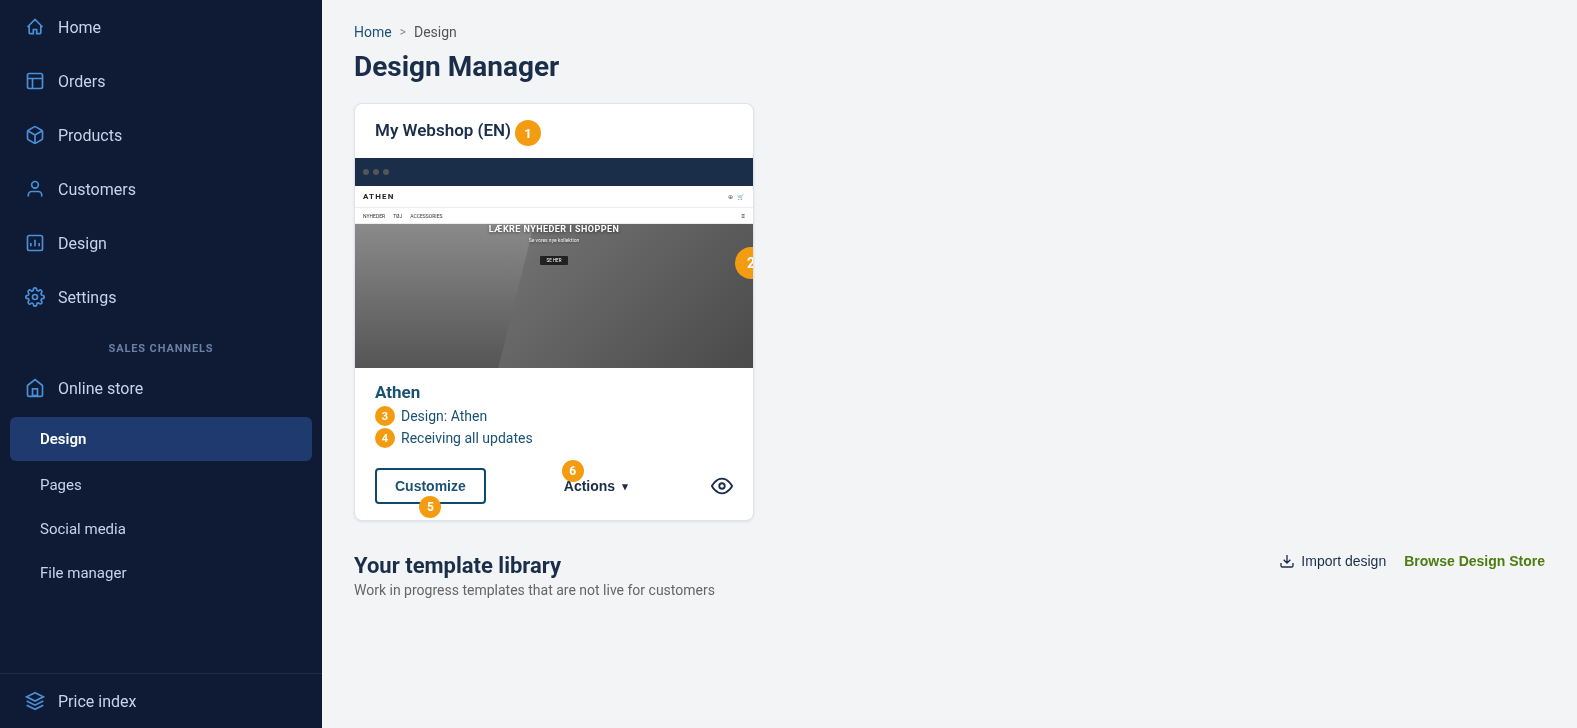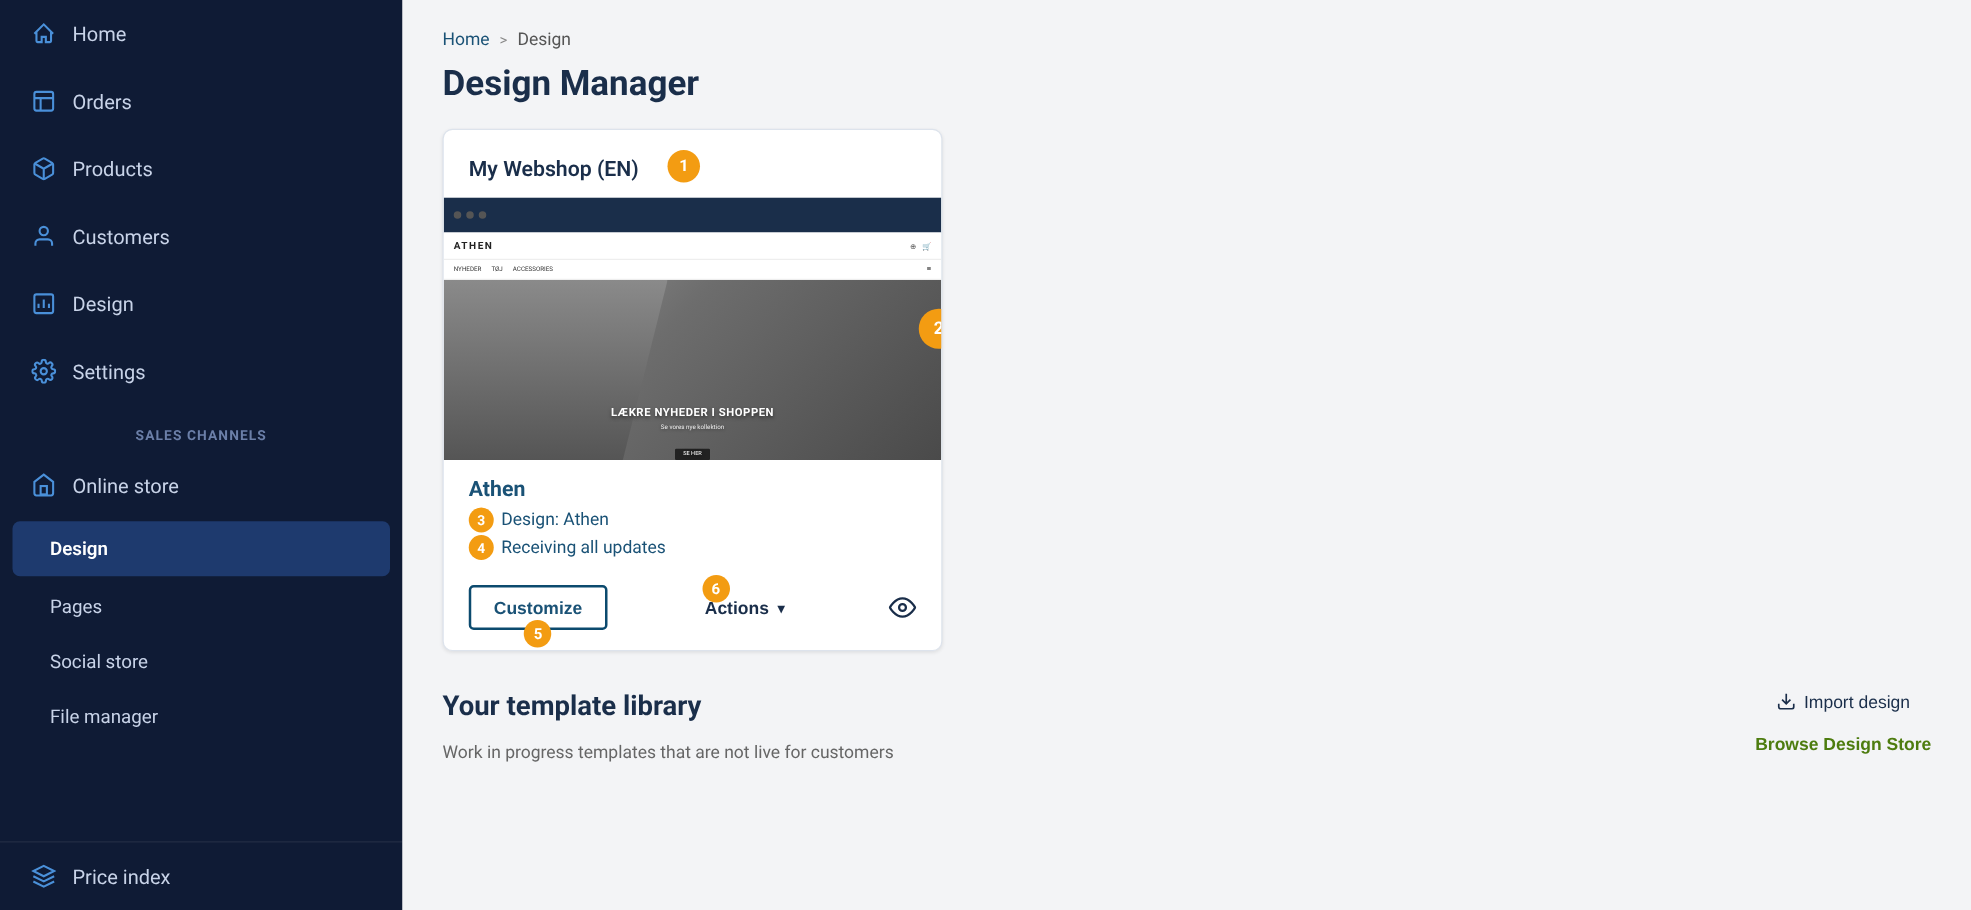--- a/index.html
+++ b/index.html
@@ -95,22 +95,22 @@
       border: 1px solid #dde3ec;
       width: 400px;
       overflow: visible;
       position: relative;
       margin-bottom: 32px;
       box-shadow: 0 1px 3px rgba(0,0,0,0.08);
     }
 
     .card-header {
       display: flex;
-      align-items: flex-end;
-      gap: 23px;
+      align-items: flex-start;
+      gap: 4px;
       padding: 16px 20px 12px 20px;
       font-size: 17px;
       font-weight: 600;
       color: #1a2e4a;
     }
 
     .badge-circle {
       width: 26px;
       height: 26px;
       border-radius: 50%;
@@ -183,21 +183,21 @@
       align-items: center;
       padding: 0 8px;
       gap: 8px;
       border-bottom: 1px solid #eee;
     }
     .preview-sub-link { font-size: 5px; color: #333; }
     .preview-hero {
       background: linear-gradient(to bottom, #b8b8b8, #888);
       flex: 1;
       display: flex;
-      align-items: flex-end;
+      align-items: flex-start;
       justify-content: center;
       position: relative;
       height: calc(100% - 66px);
       overflow: hidden;
     }
     .preview-hero-img {
       position: absolute;
       left: 0; top: 0; right: 0; bottom: 0;
       background: linear-gradient(135deg, #9a9a9a 0%, #6d6d6d 40%, #4a4a4a 100%);
     }
@@ -301,31 +301,30 @@
     .template-library-header {
       display: flex;
       align-items: flex-start;
       justify-content: space-between;
       margin-top: 8px;
     }
     .template-library-title {
       font-size: 22px;
       font-weight: 700;
       color: #1a2e4a;
-      margin-bottom: 16px;
+      margin-bottom: 4px;
     }
     .template-library-sub {
       font-size: 14px;
       color: #666;
     }
     .template-library-actions {
       display: flex;
-      align-items: center;
+      align-items: flex-end;
       gap: 18px;
-      flex-direction: column;
     }
     .btn-import {
       display: flex;
       align-items: center;
       gap: 6px;
       background: none;
       border: none;
       font-size: 14px;
       color: #1a2e4a;
       cursor: pointer;
@@ -420,21 +419,21 @@
     <span>Online store</span>
   </div>
 
   <div class="sidebar-sub-item active">
     <span>Design</span>
   </div>
   <div class="sidebar-sub-item">
     <span>Pages</span>
   </div>
   <div class="sidebar-sub-item">
-    <span>Social store</span>
+    <span>Social media</span>
   </div>
   <div class="sidebar-sub-item">
     <span>File manager</span>
   </div>
 
   <div style="flex:1;"></div>
 
   <div class="sidebar-nav-item" style="border-top: 1px solid rgba(255,255,255,0.08); margin-top: 28px;">
     <span class="icon">
       <svg width="20" height="20" fill="none" stroke="#4a90d9" stroke-width="2" viewBox="0 0 24 24">

